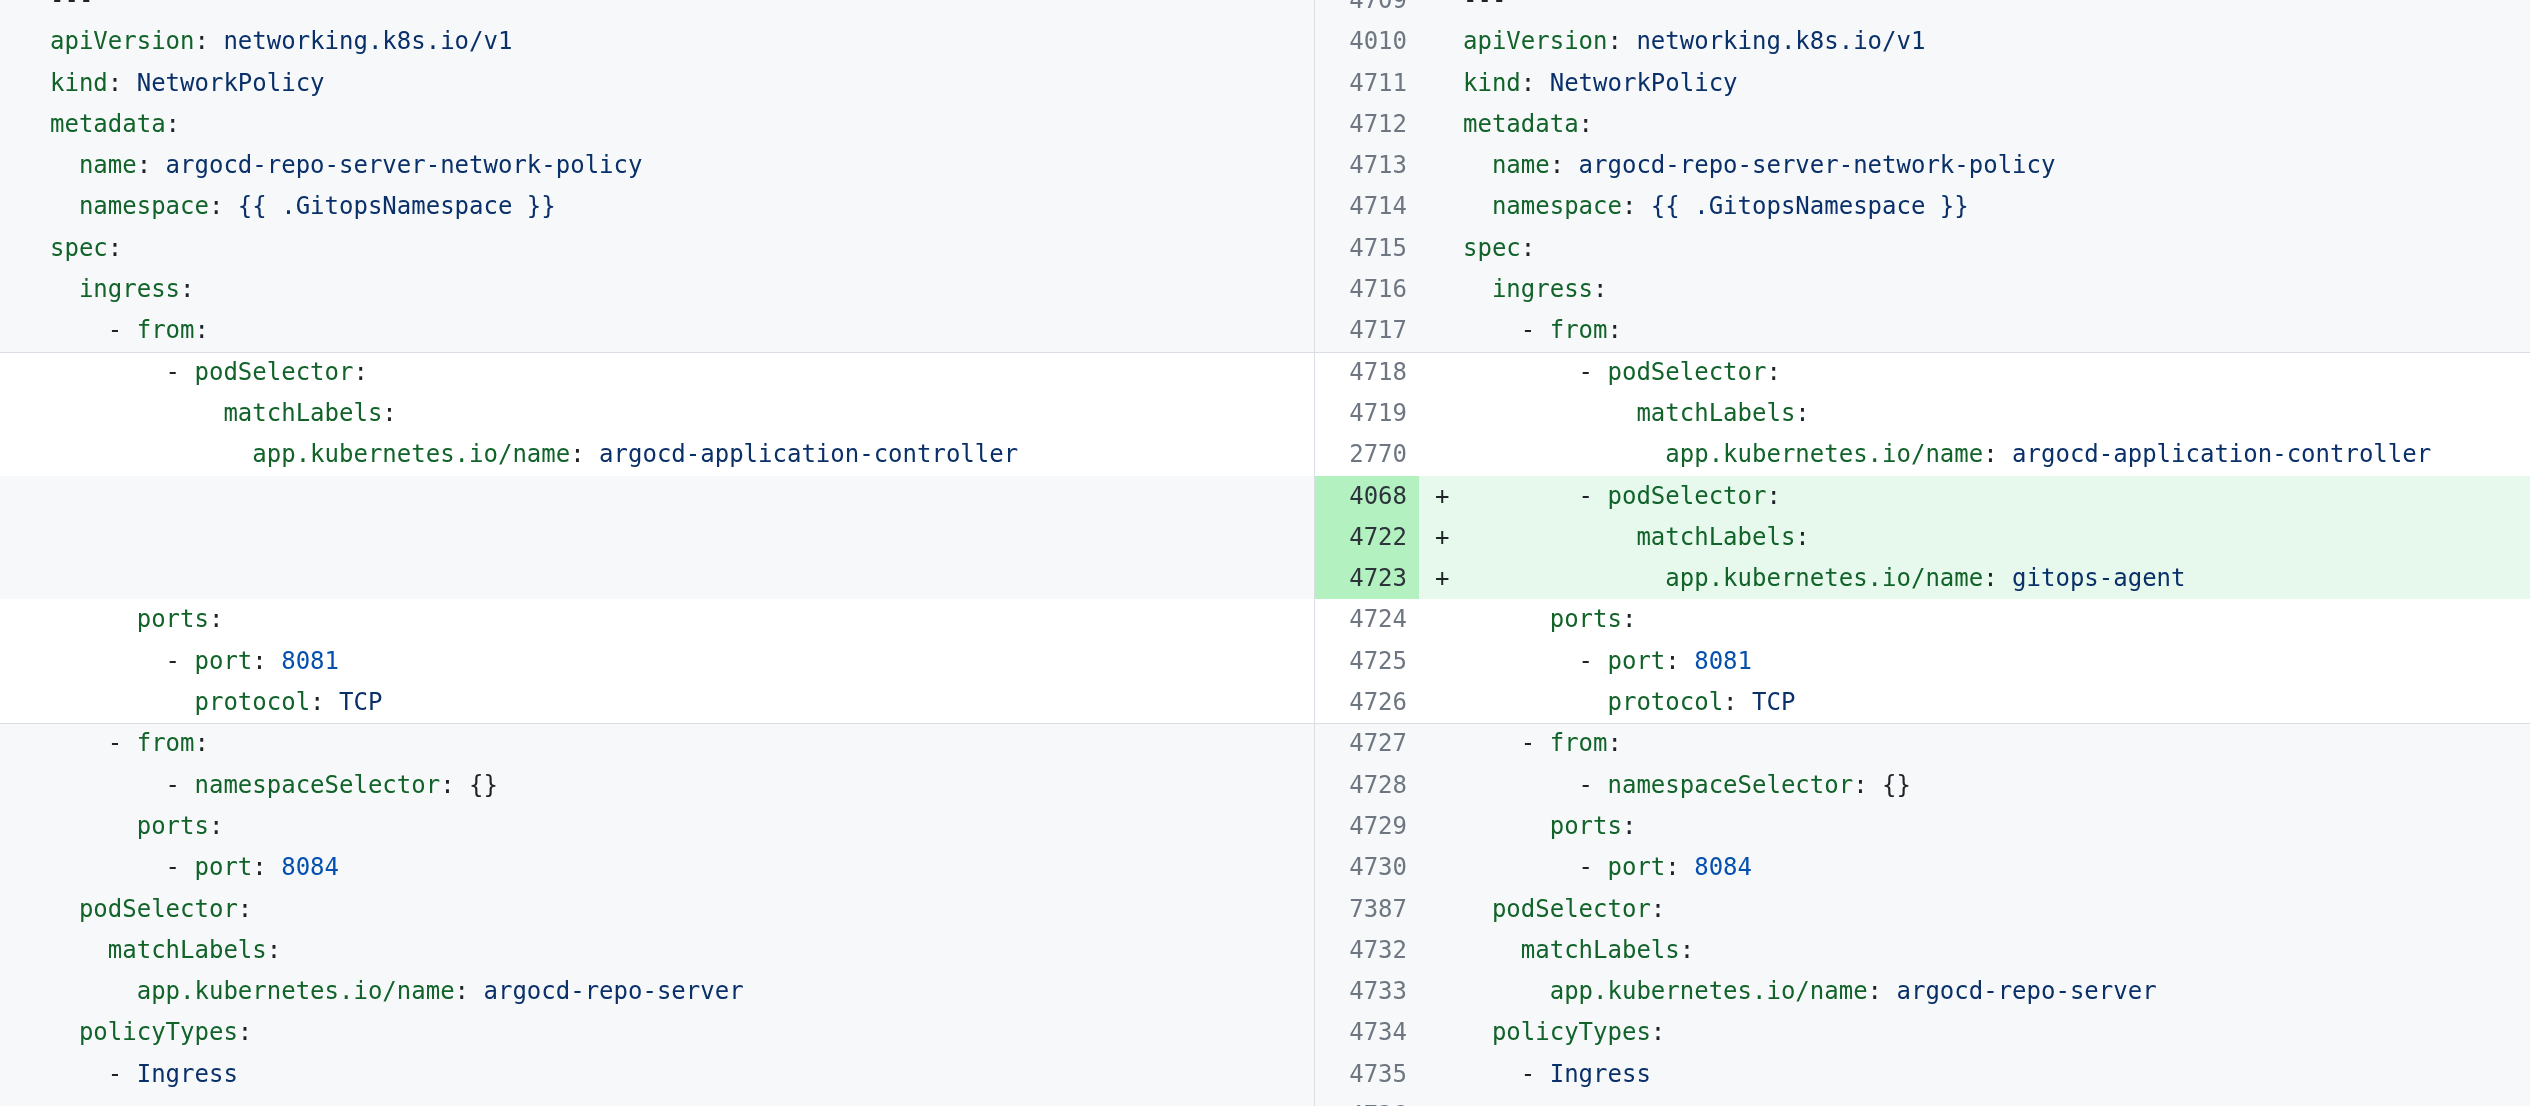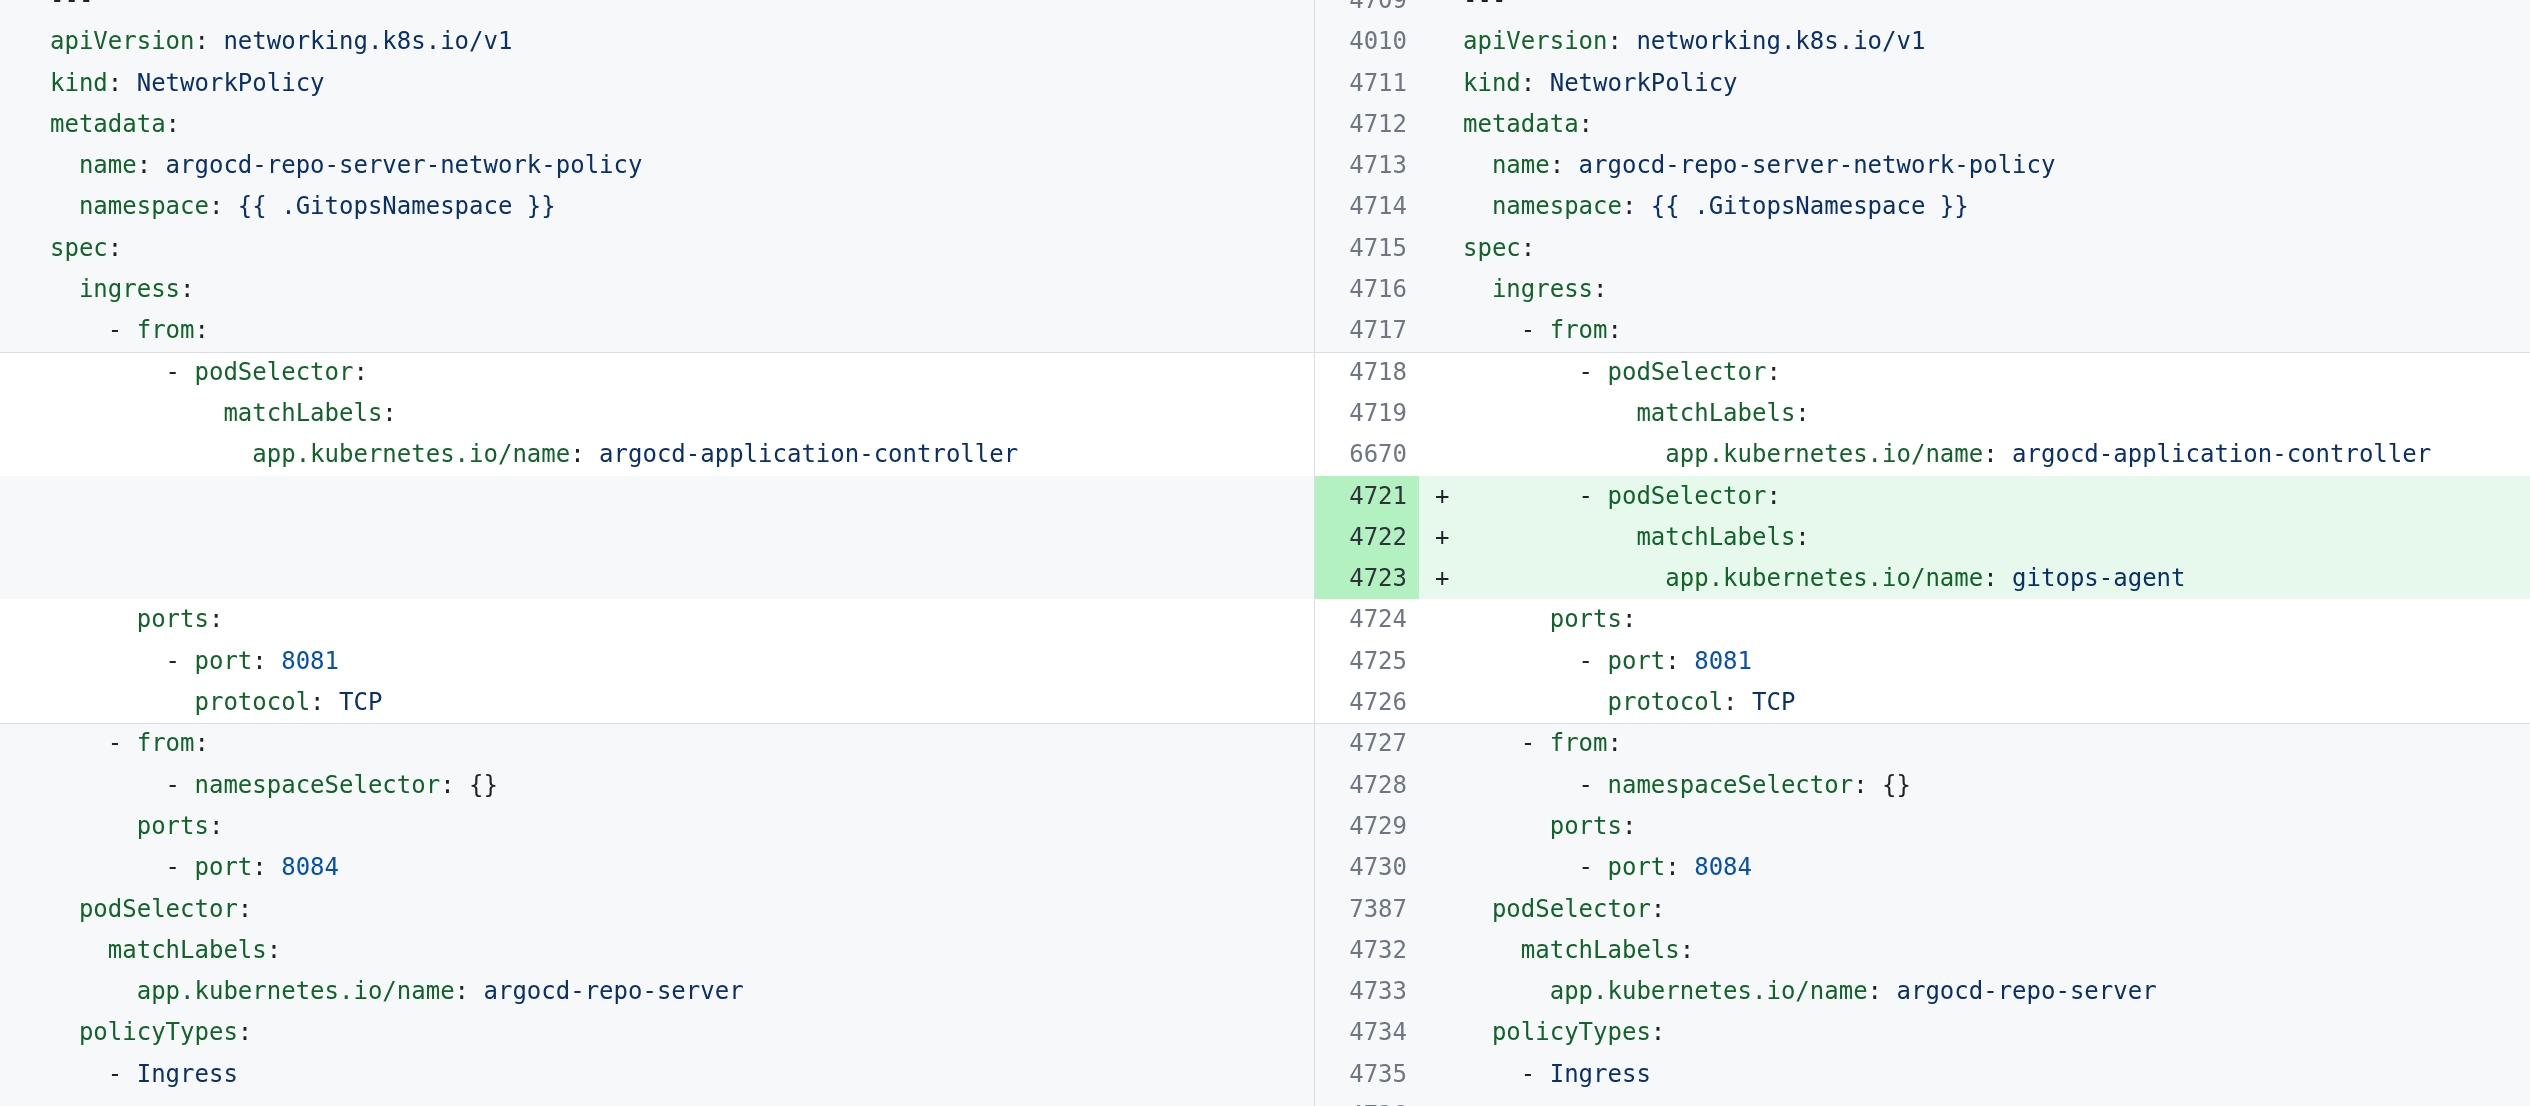--- a/index.html
+++ b/index.html
@@ -93,22 +93,22 @@
       <div class="row exp"><div class="num">4010</div><div class="code"><span class="k">apiVersion</span><span class="p">: </span><span class="s">networking.k8s.io/v1</span></div></div>
       <div class="row exp"><div class="num">4711</div><div class="code"><span class="k">kind</span><span class="p">: </span><span class="s">NetworkPolicy</span></div></div>
       <div class="row exp"><div class="num">4712</div><div class="code"><span class="k">metadata</span><span class="p">:</span></div></div>
       <div class="row exp"><div class="num">4713</div><div class="code"><span class="p">  </span><span class="k">name</span><span class="p">: </span><span class="s">argocd-repo-server-network-policy</span></div></div>
       <div class="row exp"><div class="num">4714</div><div class="code"><span class="p">  </span><span class="k">namespace</span><span class="p">: </span><span class="s">{{ .GitopsNamespace }}</span></div></div>
       <div class="row exp"><div class="num">4715</div><div class="code"><span class="k">spec</span><span class="p">:</span></div></div>
       <div class="row exp"><div class="num">4716</div><div class="code"><span class="p">  </span><span class="k">ingress</span><span class="p">:</span></div></div>
       <div class="row exp"><div class="num">4717</div><div class="code"><span class="p">    - </span><span class="k">from</span><span class="p">:</span></div></div>
       <div class="row ctx hair"><div class="num">4718</div><div class="code"><span class="p">        - </span><span class="k">podSelector</span><span class="p">:</span></div></div>
       <div class="row ctx"><div class="num">4719</div><div class="code"><span class="p">            </span><span class="k">matchLabels</span><span class="p">:</span></div></div>
-      <div class="row ctx"><div class="num">6670</div><div class="code"><span class="p">              </span><span class="k">app.kubernetes.io/name</span><span class="p">: </span><span class="s">argocd-application-controller</span></div></div>
-      <div class="row add"><div class="num">4721</div><div class="code"><span class="marker">+</span><span class="p">        - </span><span class="k">podSelector</span><span class="p">:</span></div></div>
+      <div class="row ctx"><div class="num">2770</div><div class="code"><span class="p">              </span><span class="k">app.kubernetes.io/name</span><span class="p">: </span><span class="s">argocd-application-controller</span></div></div>
+      <div class="row add"><div class="num">4068</div><div class="code"><span class="marker">+</span><span class="p">        - </span><span class="k">podSelector</span><span class="p">:</span></div></div>
       <div class="row add"><div class="num">4722</div><div class="code"><span class="marker">+</span><span class="p">            </span><span class="k">matchLabels</span><span class="p">:</span></div></div>
       <div class="row add"><div class="num">4723</div><div class="code"><span class="marker">+</span><span class="p">              </span><span class="k">app.kubernetes.io/name</span><span class="p">: </span><span class="s">gitops-agent</span></div></div>
       <div class="row ctx"><div class="num">4724</div><div class="code"><span class="p">      </span><span class="k">ports</span><span class="p">:</span></div></div>
       <div class="row ctx"><div class="num">4725</div><div class="code"><span class="p">        - </span><span class="k">port</span><span class="p">: </span><span class="n">8081</span></div></div>
       <div class="row ctx"><div class="num">4726</div><div class="code"><span class="p">          </span><span class="k">protocol</span><span class="p">: </span><span class="s">TCP</span></div></div>
       <div class="row exp hair"><div class="num">4727</div><div class="code"><span class="p">    - </span><span class="k">from</span><span class="p">:</span></div></div>
       <div class="row exp"><div class="num">4728</div><div class="code"><span class="p">        - </span><span class="k">namespaceSelector</span><span class="p">: </span><span class="p">{}</span></div></div>
       <div class="row exp"><div class="num">4729</div><div class="code"><span class="p">      </span><span class="k">ports</span><span class="p">:</span></div></div>
       <div class="row exp"><div class="num">4730</div><div class="code"><span class="p">        - </span><span class="k">port</span><span class="p">: </span><span class="n">8084</span></div></div>
       <div class="row exp"><div class="num">7387</div><div class="code"><span class="p">  </span><span class="k">podSelector</span><span class="p">:</span></div></div>

